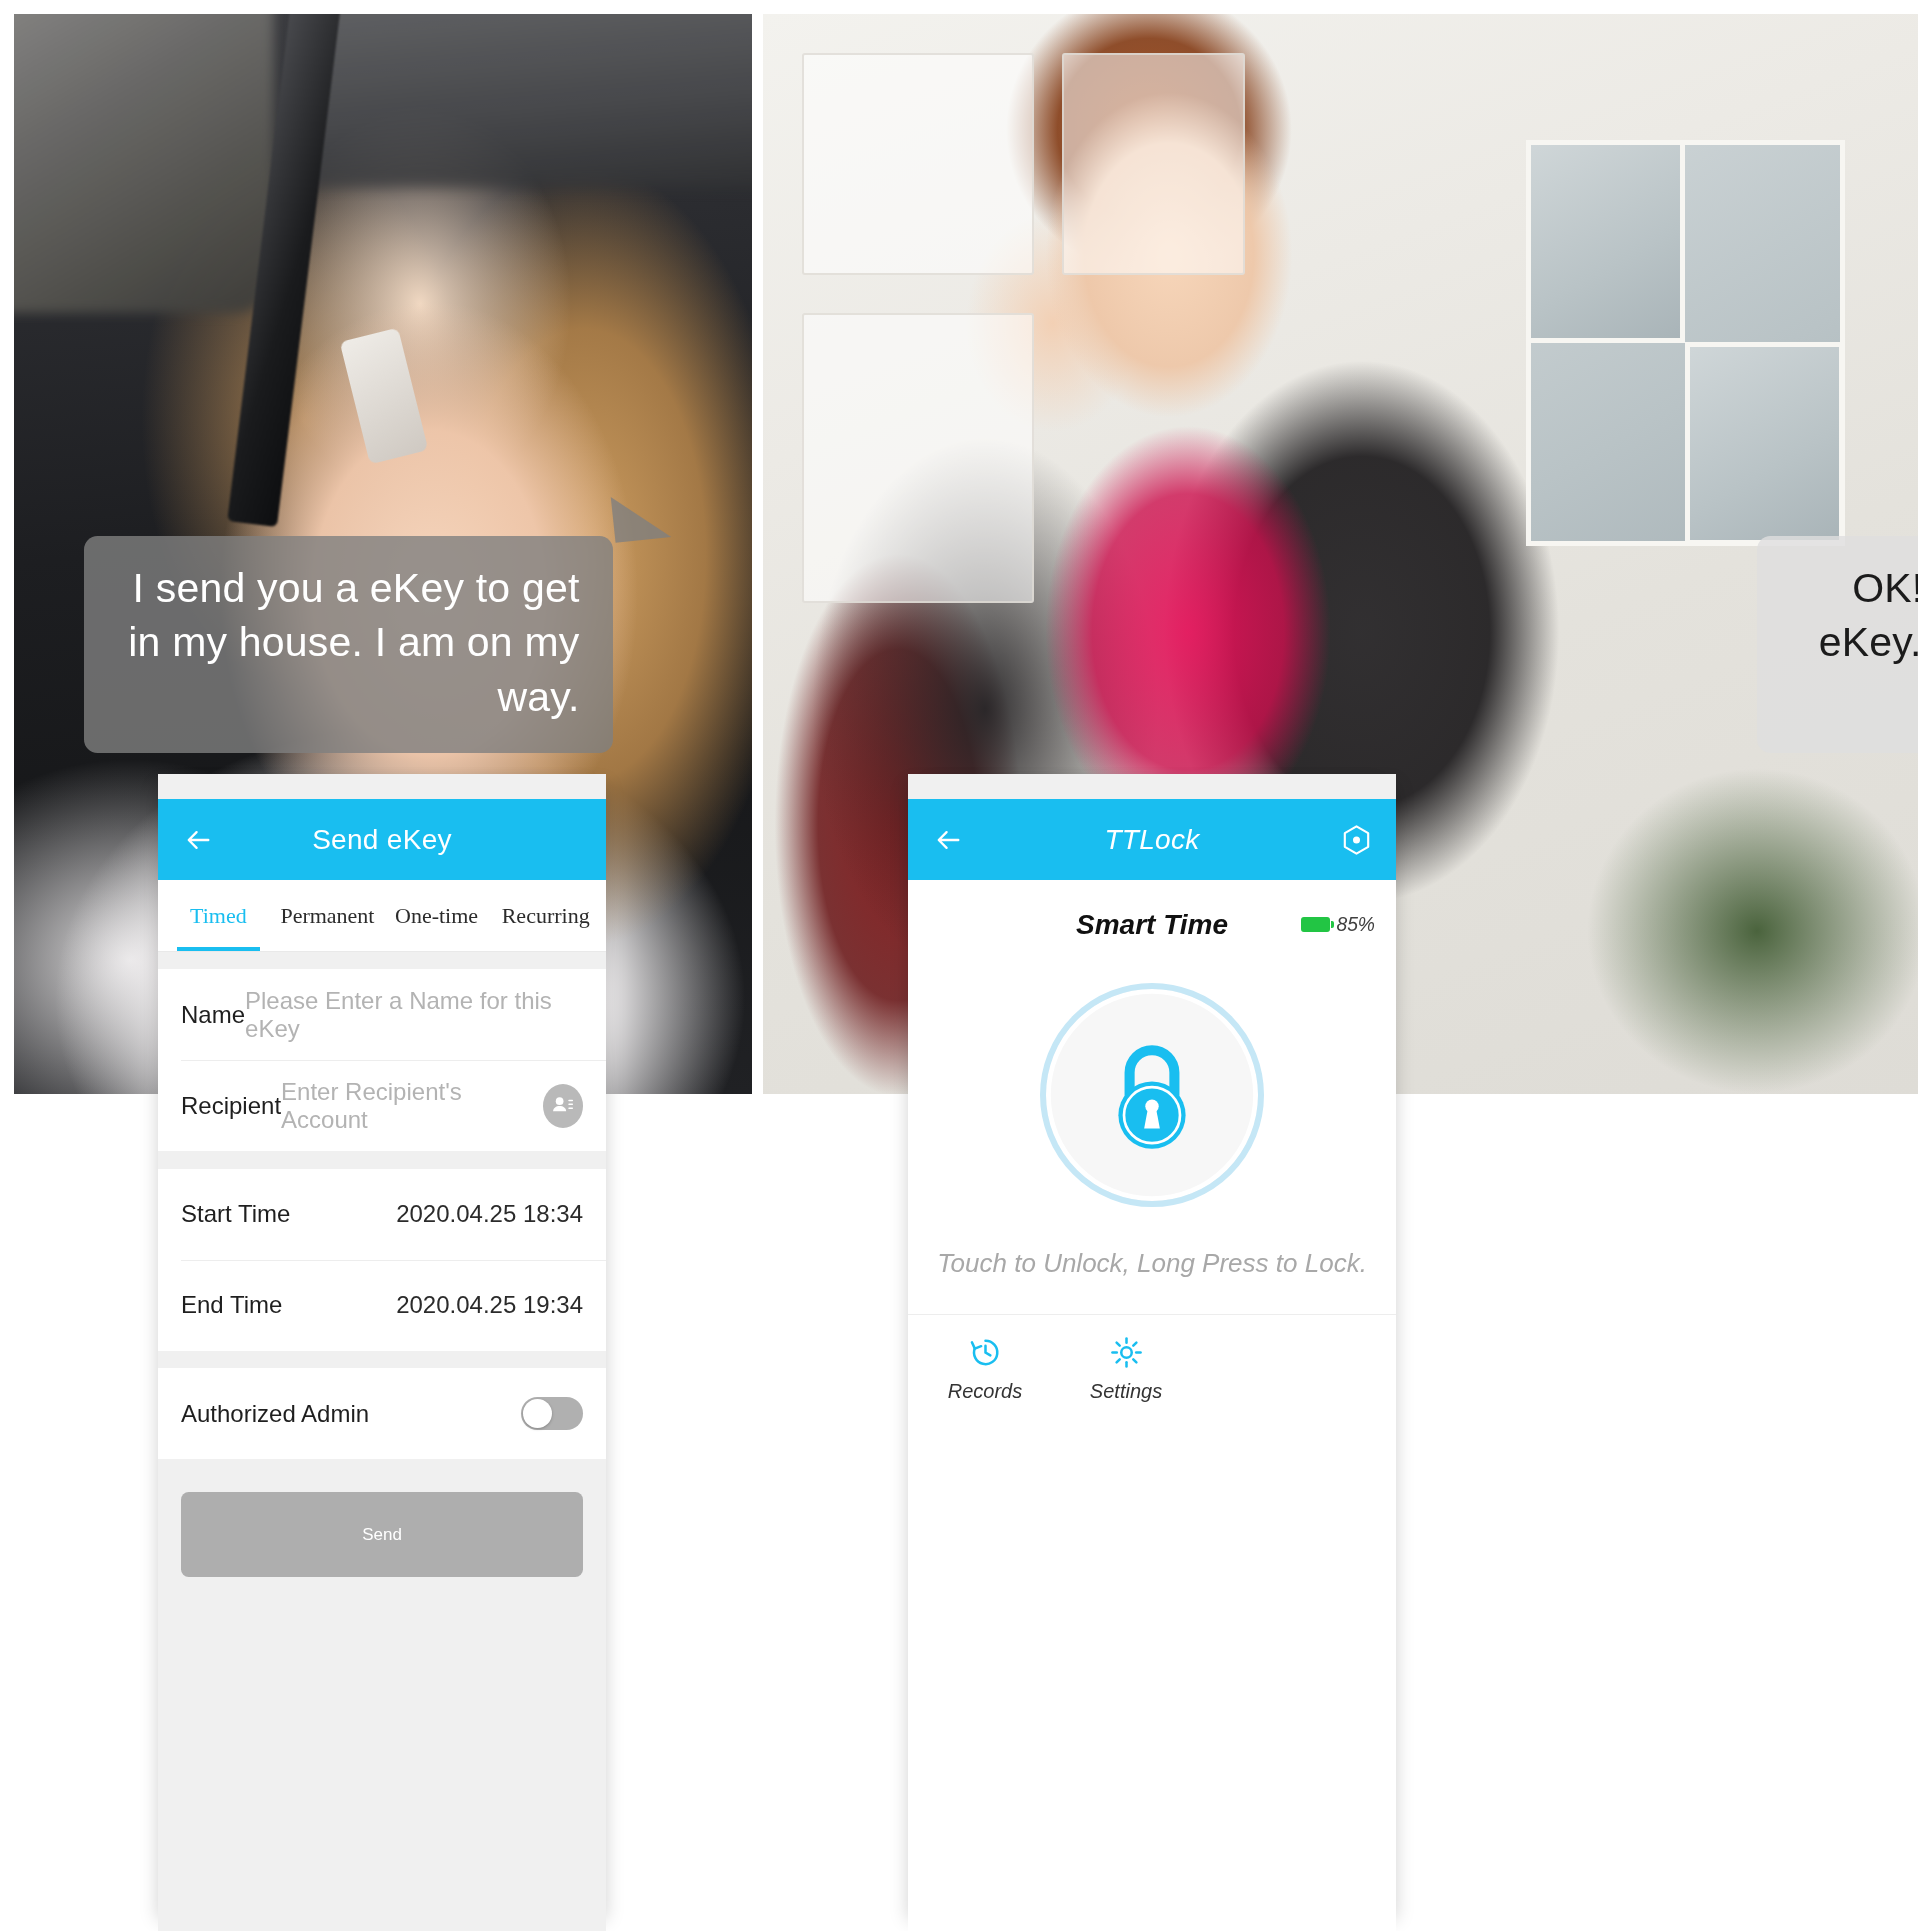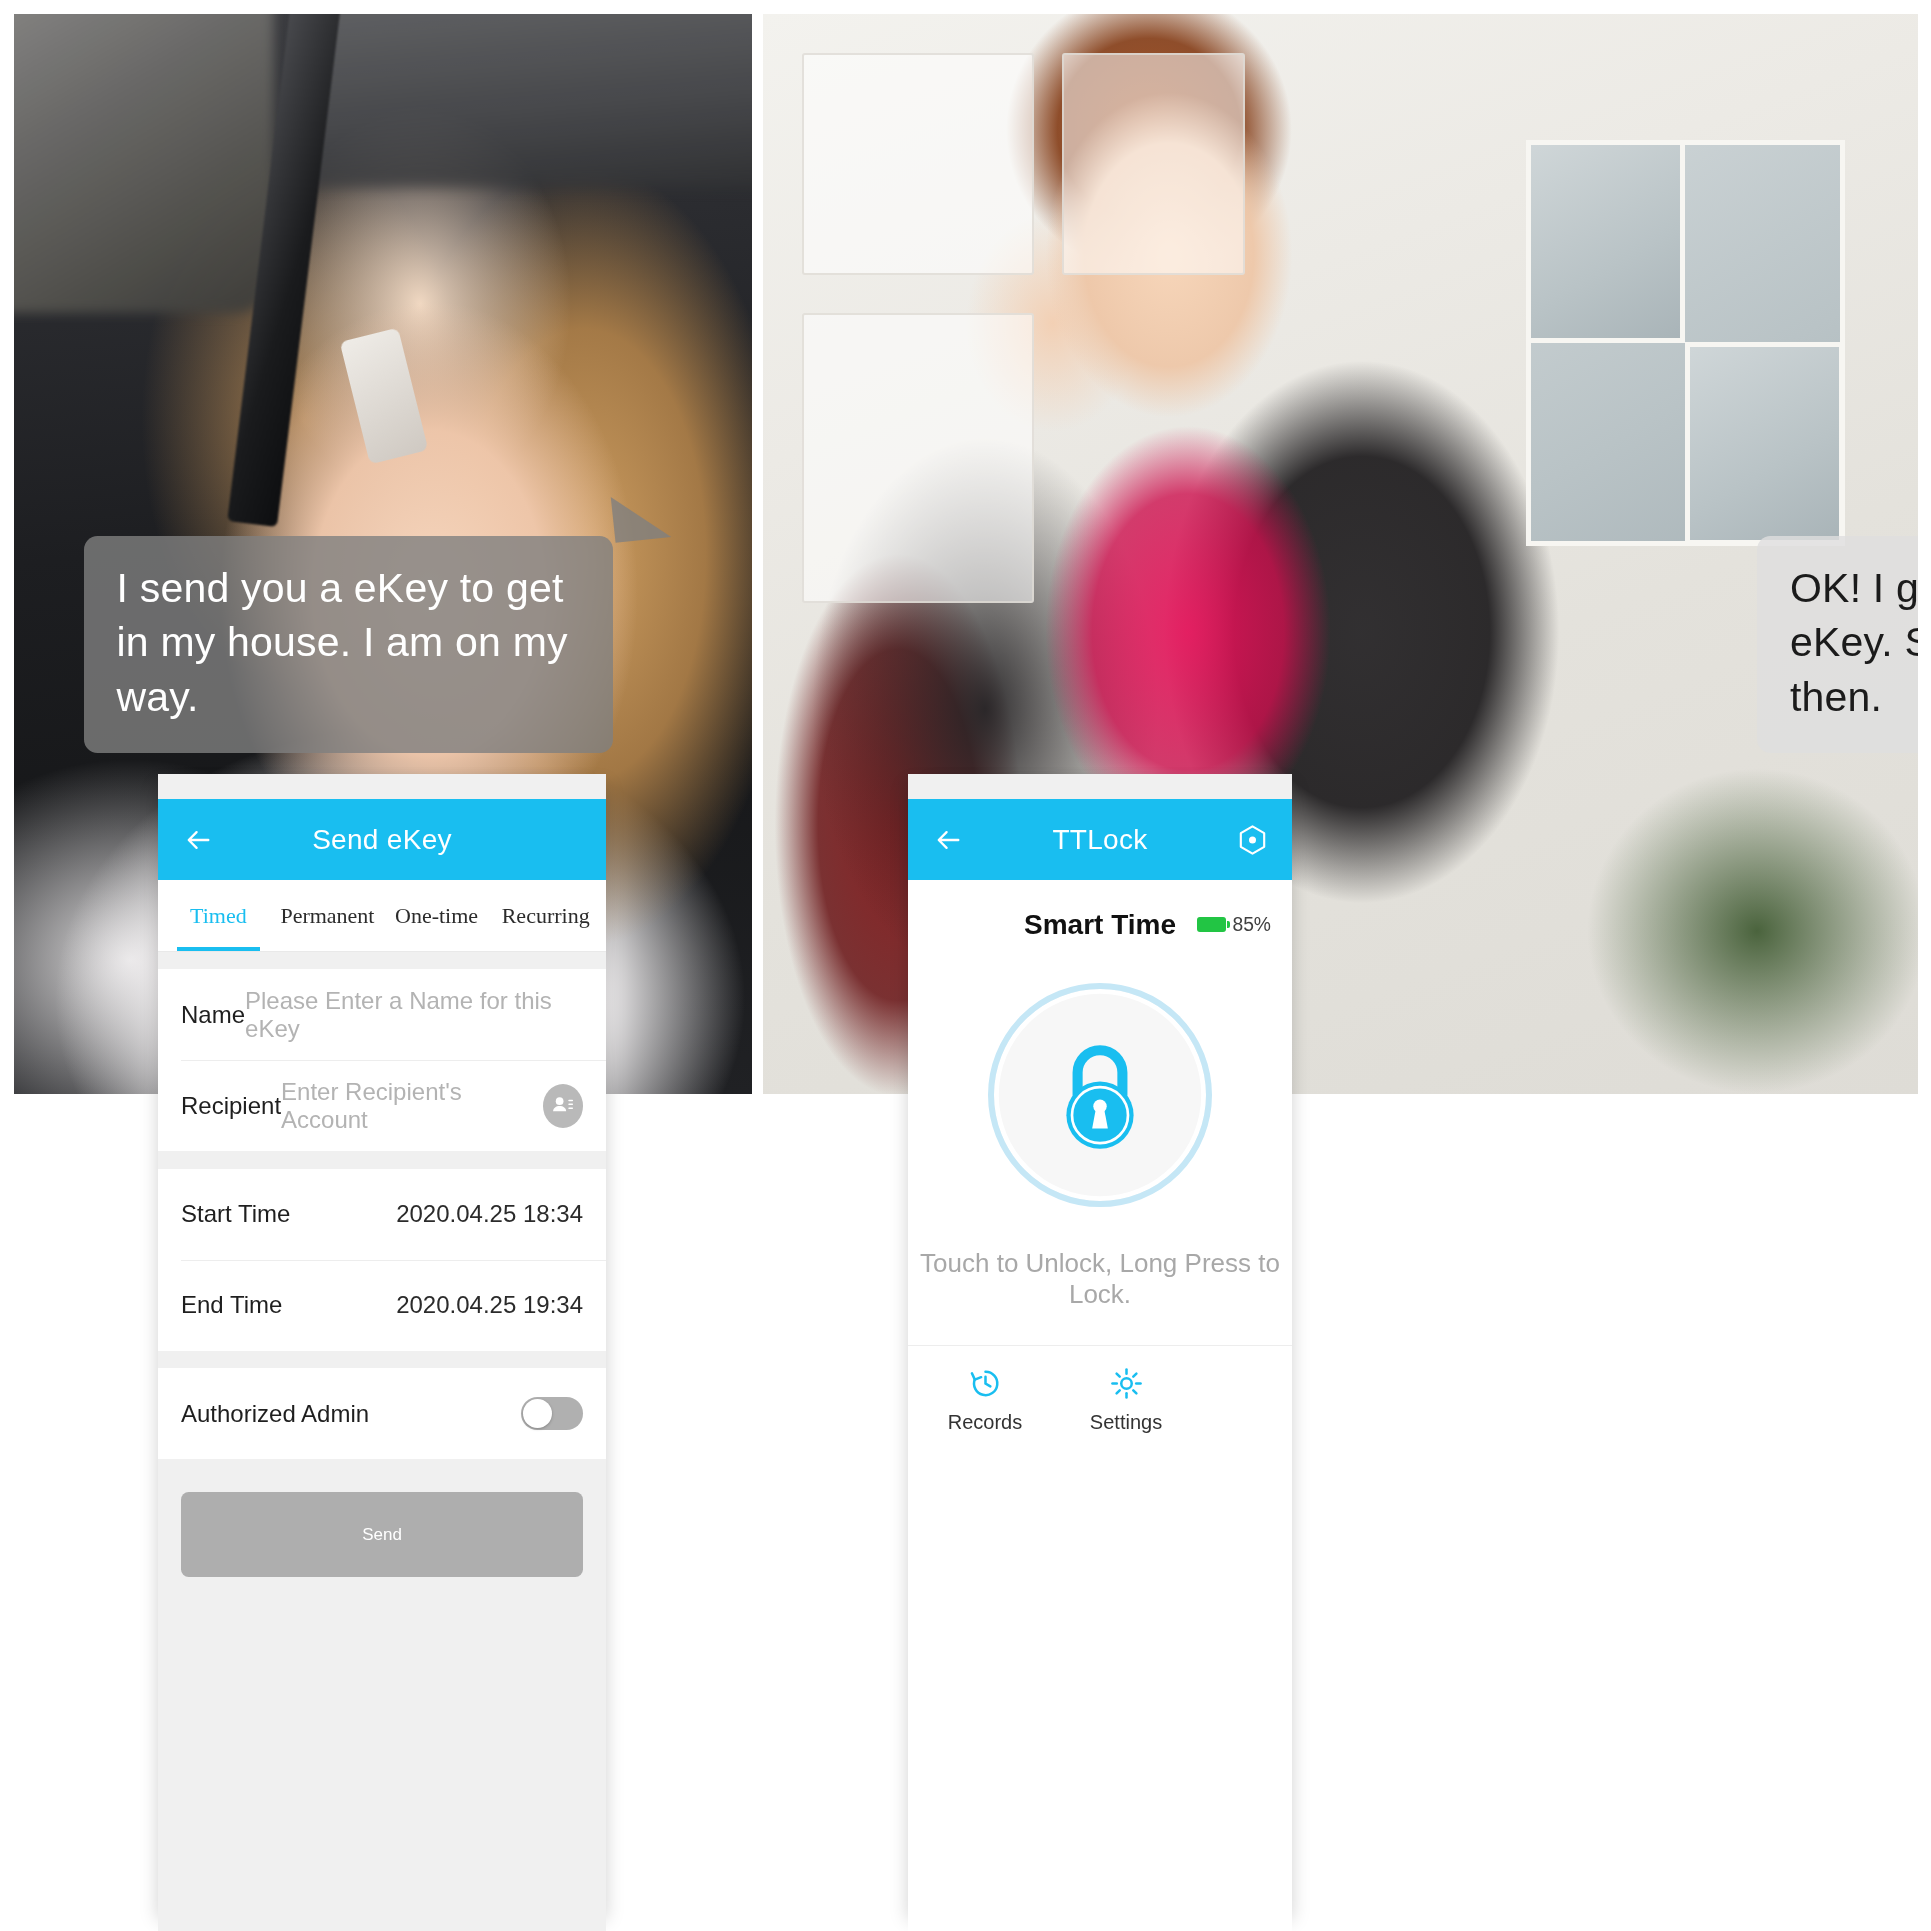--- a/index.html
+++ b/index.html
@@ -8,20 +8,21 @@
     background: #ffffff;
     font-family: "Liberation Sans", sans-serif;
     overflow: hidden;
   }
   .stage { position: relative; width: 1931px; height: 1931px; background:#fff; }
 
   
   .photo {
     position: absolute;
     overflow: hidden;
+    text-align: right;
   }
   #photo-left  { left: 13.5px;  top: 13.5px; width: 738px; height: 1080px; }
   #photo-right { left: 763px; top: 13.5px; width: 1155px; height: 1080px; }
 
   
   .bg-left {
     position: absolute; inset: 0;
     background:
       radial-gradient(ellipse 290px 406px at 415px 579px, rgba(246,214,190,1) 0%, rgba(240,200,172,0.96) 40%, rgba(0,0,0,0) 72%),
       radial-gradient(ellipse 222px 290px at 406px 290px, rgba(250,225,202,0.95) 0%, rgba(0,0,0,0) 68%),
@@ -106,21 +107,21 @@
     color: #1b1b1b;
   }
 
   
   .phone {
     position: absolute;
     background: #f0f0f0;
     box-shadow: -9.7px 0 17.4px -9.7px rgba(0,0,0,.18), 9.7px 0 17.4px -9.7px rgba(0,0,0,.18);
   }
   #phone-left  { left: 158px;  top: 774px;  width: 448px; height: 1157px; }
-  #phone-right { left: 908px;  top: 774px;  width: 384px; height: 1157px; }
+  #phone-right { left: 908px;  top: 774px;  width: 488px; height: 1157px; font-style: italic; }
 
   .appbar {
     height: 81px; background: #19bef0;
     display:flex; align-items:center; position:relative;margin-top:25px;
   }
   .appbar .title {
     flex:1; text-align:center; color:#fff; font-size: 28px; letter-spacing:0.3px;
   }
   .back-arrow {
     position:absolute; left: 21px; top:50%; transform: translateY(-50%);

